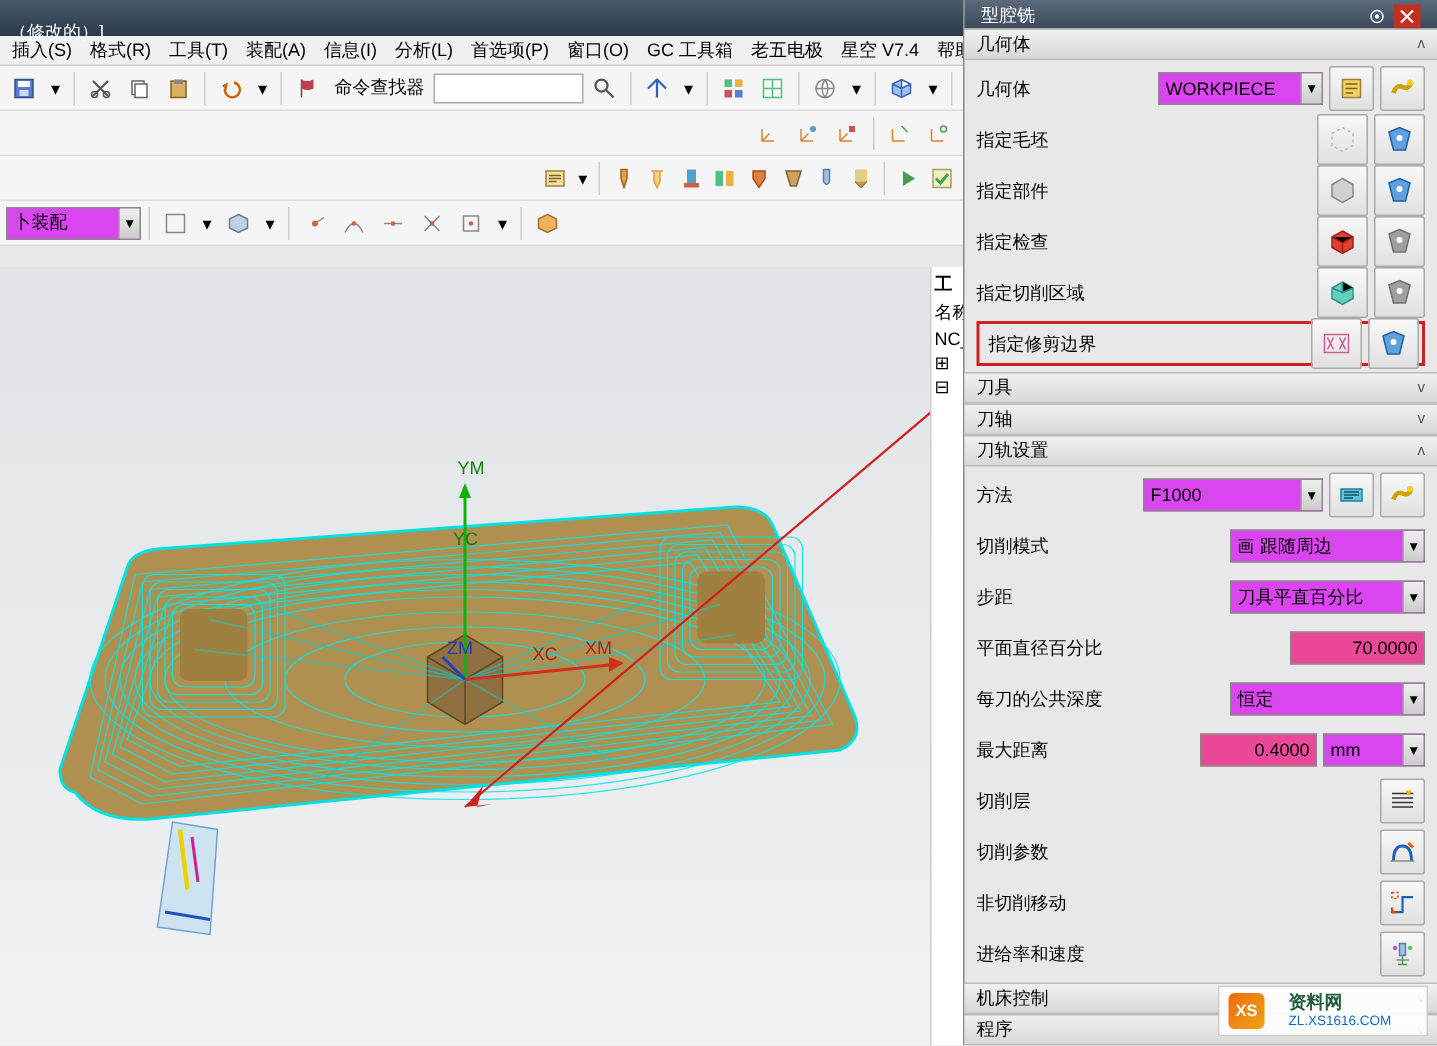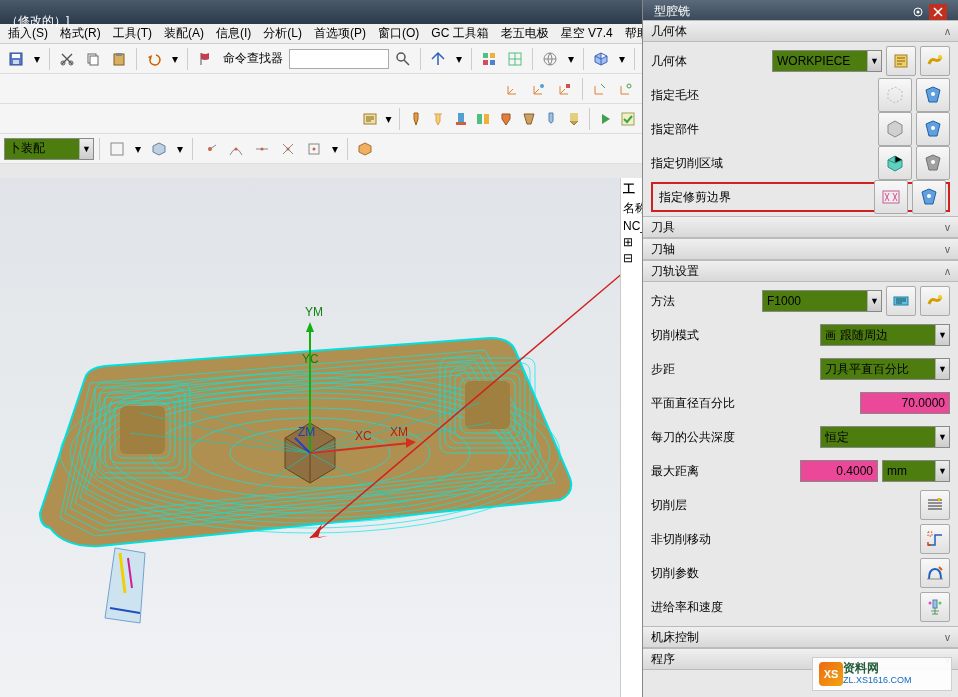--- a/index.html
+++ b/index.html
@@ -40,31 +40,31 @@
 .dlg-title .wbtn { width:18px; height:16px; display:flex; align-items:center; justify-content:center; margin-left:2px; }
 .dlg-close { background:#c03020; }
 
 .section-hdr { height:22px; background:linear-gradient(#f0f0f0,#d8d8d8); border:1px solid #bbb; border-left:none; border-right:none; display:flex; align-items:center; padding:0 8px; font-weight:normal; }
 .section-hdr .sp { flex:1; }
 .section-hdr .chev { font-size:10px; color:#555; }
 .section-body { padding:4px 8px; display:flex; flex-direction:column; gap:4px; }
 
 .row { display:flex; align-items:center; height:30px; }
 .row .lbl { flex:1; font-size:12px; }
-.combo { height:22px; border:1px solid #888; background:#4d7c0f; display:flex; align-items:center; padding:0 4px; }
+.combo { height:22px; border:1px solid #888; background:#d946ef; display:flex; align-items:center; padding:0 4px; }
 .combo .ctext { flex:1; font-size:12px; white-space:nowrap; overflow:hidden; }
 .combo .carrow { width:14px; text-align:center; font-size:9px; background:linear-gradient(#eee,#ccc); border-left:1px solid #aaa; margin-right:-4px; height:20px; line-height:20px; }
 .numinput { height:22px; border:1px solid #888; background:#ec4899; text-align:right; padding:0 4px; font-size:12px; }
 .ibtn { width:30px; height:30px; border:1px solid #aaa; background:linear-gradient(#f8f8f8,#e0e0e0); display:flex; align-items:center; justify-content:center; border-radius:2px; }
 .ibtn.big { width:34px; height:34px; }
 .row.twob { justify-content:space-between; }
 .row.twob .ibtns { display:flex; gap:4px; }
 .redbox { border:2px solid #d02020 !important; }
 
-.watermark { position:absolute; right:6px; bottom:6px; width:140px; height:34px; background:#fff; border:1px solid #ccc; display:flex; align-items:center; padding:0 6px; font-size:11px; gap:0; opacity:.92; }
+.watermark { position:absolute; right:6px; bottom:6px; width:140px; height:34px; background:#fff; border:1px solid #ccc; display:flex; align-items:center; padding:0 6px; font-size:11px; gap:16px; opacity:.92; }
 .watermark .logo { width:24px; height:24px; background:linear-gradient(135deg,#f06000,#f0a000); border-radius:4px; display:flex; align-items:center; justify-content:center; color:#fff; font-weight:bold; font-size:11px; }
 .watermark .txt { display:flex; flex-direction:column; line-height:1.1; }
 .watermark .txt .cn { color:#14532d; font-weight:bold; }
 .watermark .txt .url { color:#0060c0; font-size:9px; }
 </style>
 </head>
 <body>
 
 <div class="titlebar">
   <span>（修改的）]</span>
@@ -511,20 +511,37 @@
           </div>
         <div class="ibtn big">
             <svg width="22" height="22" viewBox="0 0 22 22">
               <path d="M4 6 L11 3 L18 6 L15 18 L7 18 Z" fill="#60a0e0" stroke="#2060a0"></path>
               <circle cx="11" cy="10" r="2" fill="#fff"></circle>
             </svg>
           </div>
       </div>
     </div>
     <div class="row twob">
+      <span class="lbl">指定检查</span>
+      <div class="ibtns">
+        <div class="ibtn big">
+            <svg width="22" height="22" viewBox="0 0 22 22">
+              <path d="M11 4 L18 8 L18 15 L11 19 L4 15 L4 8 Z" fill="#e04030" stroke="#a02018"></path>
+              <path d="M4 8 L11 12 L18 8 M11 12 V19" stroke="#a02018"></path>
+            </svg>
+          </div>
+        <div class="ibtn big">
+            <svg width="22" height="22" viewBox="0 0 22 22">
+              <path d="M4 6 L11 3 L18 6 L15 18 L7 18 Z" fill="#a0a0a0" stroke="#707070"></path>
+              <circle cx="11" cy="10" r="2" fill="#fff"></circle>
+            </svg>
+          </div>
+      </div>
+    </div>
+    <div class="row twob">
       <span class="lbl">指定切削区域</span>
       <div class="ibtns">
         <div class="ibtn big">
             <svg width="22" height="22" viewBox="0 0 22 22">
               <path d="M11 4 L18 8 L18 15 L11 19 L4 15 L4 8 Z" fill="#60d0c0" stroke="#309080"></path>
               <path d="M11 4 L11 11 L18 8 M11 11 L4 8" stroke="#309080"></path>
             </svg>
           </div>
         <div class="ibtn big">
             <svg width="22" height="22" viewBox="0 0 22 22">
@@ -626,36 +643,36 @@
     <div class="row twob">
       <span class="lbl">切削层</span>
       <div class="ibtn">
           <svg width="20" height="20" viewBox="0 0 20 20">
             <path d="M3 5 H17 M3 8 H17 M3 11 H17 M3 14 H17" stroke="#333"></path>
             <path d="M12 3 L16 3 L14 7 Z" fill="#f0c000"></path>
           </svg>
         </div>
     </div>
     <div class="row twob">
+      <span class="lbl">切削参数</span>
+      <div class="ibtn">
+          <svg width="20" height="20" viewBox="0 0 20 20">
+            <path d="M4 16 Q4 6 10 6 Q16 6 16 16" stroke="#2060c0" stroke-width="2" fill="none"></path>
+            <path d="M2 16 H18" stroke="#888"></path>
+            <path d="M14 4 L17 7" stroke="#e06000" stroke-width="2"></path>
+          </svg>
+        </div>
+    </div>
+    <div class="row twob">
       <span class="lbl">非切削移动</span>
       <div class="ibtn">
           <svg width="20" height="20" viewBox="0 0 20 20">
             <path d="M3 16 H10 L10 6 L17 6" stroke="#2060c0" stroke-width="1.5" fill="none"></path>
             <path d="M3 13 L3 16 L6 16" stroke="#e04000" stroke-width="1.5" fill="none"></path>
             <rect x="3" y="3" width="4" height="4" fill="none" stroke="#e04000" stroke-dasharray="1.5 1.5"></rect>
-          </svg>
-        </div>
-    </div>
-    <div class="row twob">
-      <span class="lbl">切削参数</span>
-      <div class="ibtn">
-          <svg width="20" height="20" viewBox="0 0 20 20">
-            <path d="M4 16 Q4 6 10 6 Q16 6 16 16" stroke="#2060c0" stroke-width="2" fill="none"></path>
-            <path d="M2 16 H18" stroke="#888"></path>
-            <path d="M14 4 L17 7" stroke="#e06000" stroke-width="2"></path>
           </svg>
         </div>
     </div>
     <div class="row twob">
       <span class="lbl">进给率和速度</span>
       <div class="ibtn">
           <svg width="20" height="20" viewBox="0 0 20 20">
             <rect x="8" y="3" width="4" height="8" fill="#a0c0e0" stroke="#5080b0"></rect>
             <path d="M6 14 H14" stroke="#888"></path>
             <path d="M10 11 L10 17 M7 17 H13" stroke="#40a050"></path>

